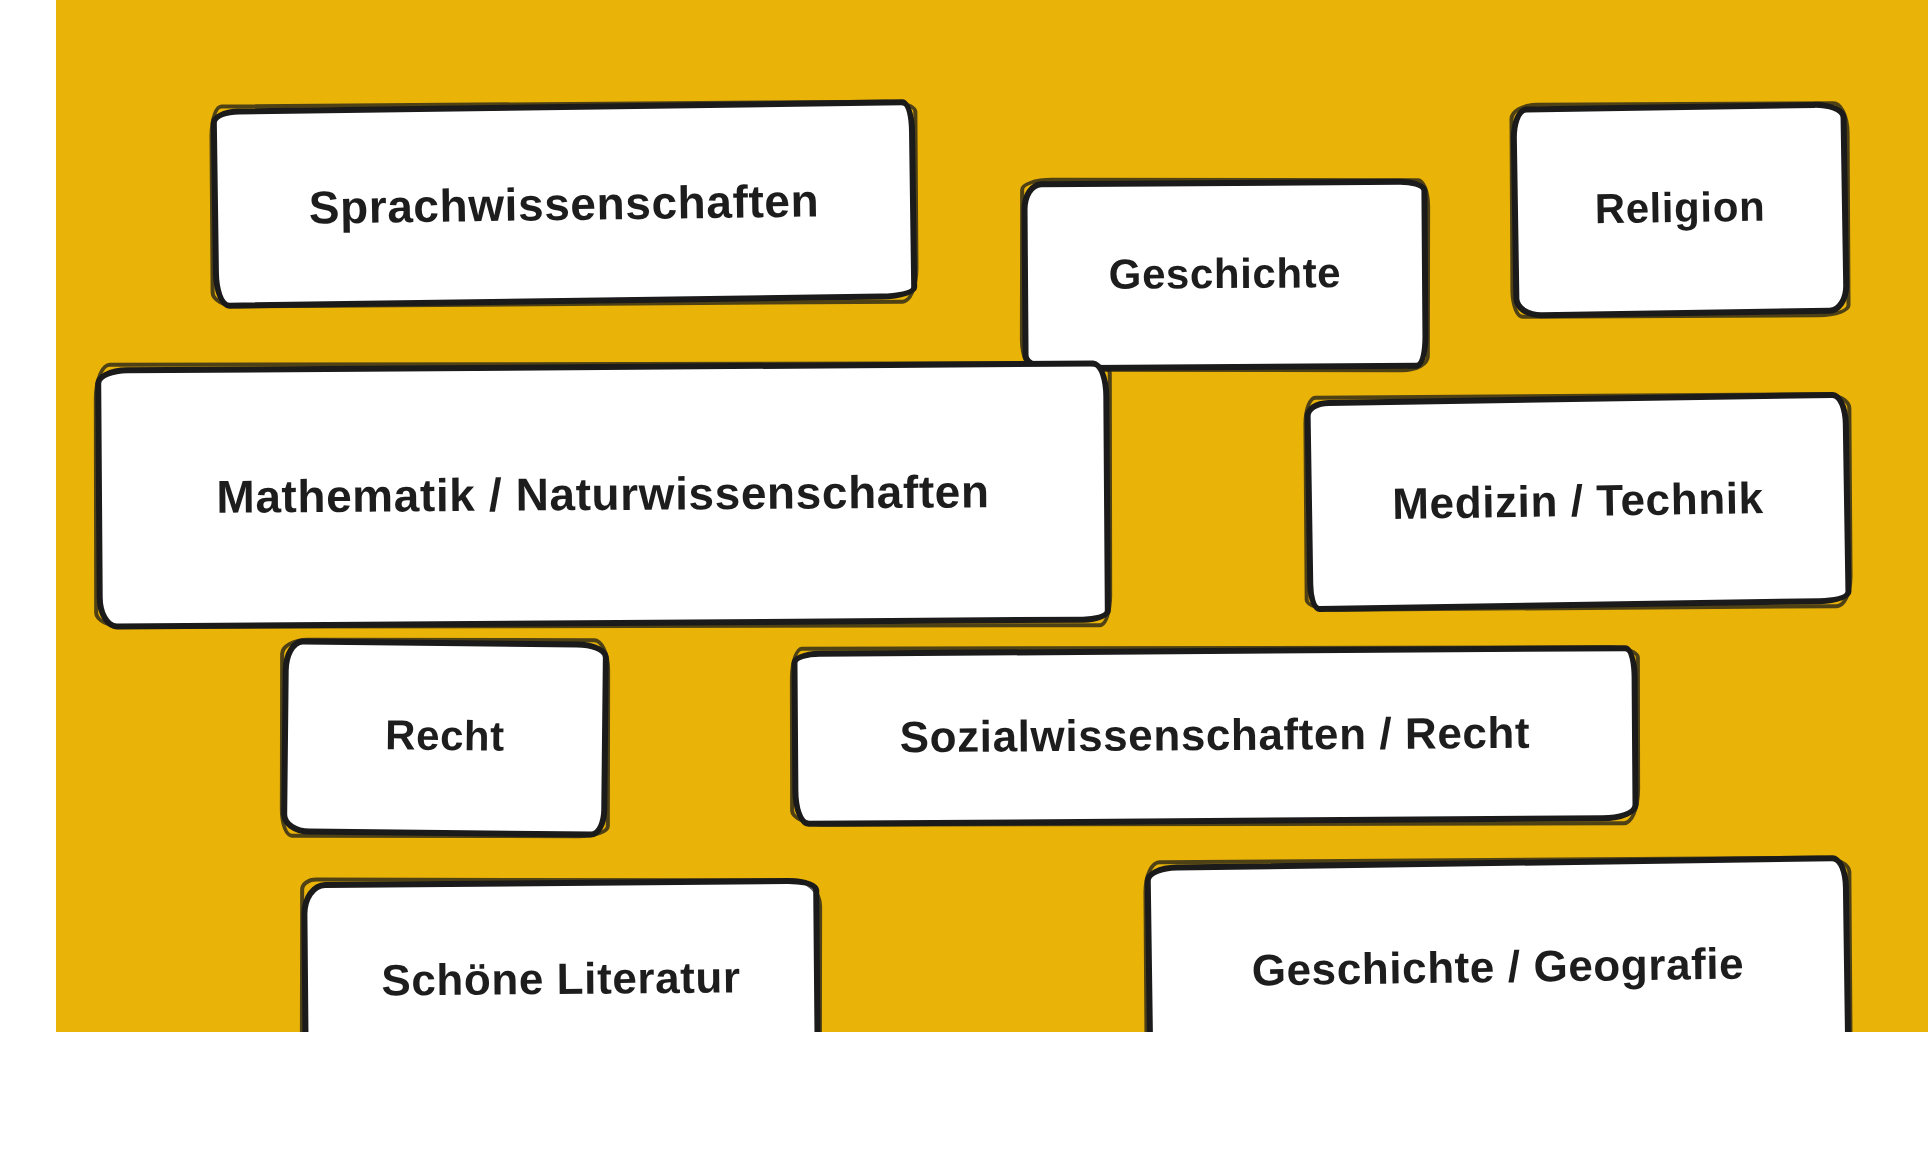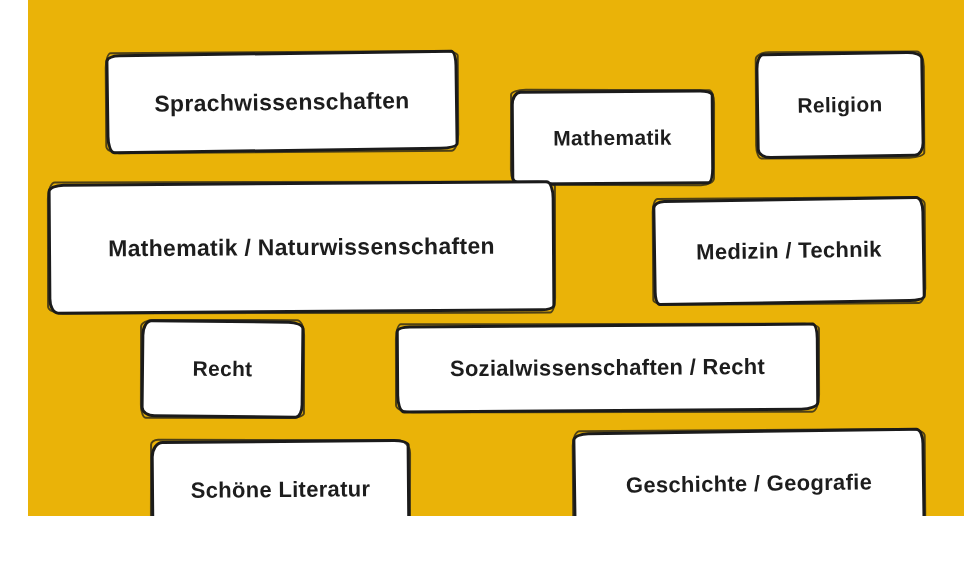--- a/index.html
+++ b/index.html
@@ -98,21 +98,21 @@
 </head>
 <body>
 
 <div class="canvas">
 
   <div class="box b1">
     <span class="label">Sprachwissenschaften</span>
   </div>
 
   <div class="box b2">
-    <span class="label">Mathematik</span>
+    <span class="label">Geschichte</span>
   </div>
 
   <div class="box b3">
     <span class="label">Religion</span>
   </div>
 
   <div class="box b4">
     <span class="label">Mathematik / Naturwissenschaften</span>
   </div>
 

